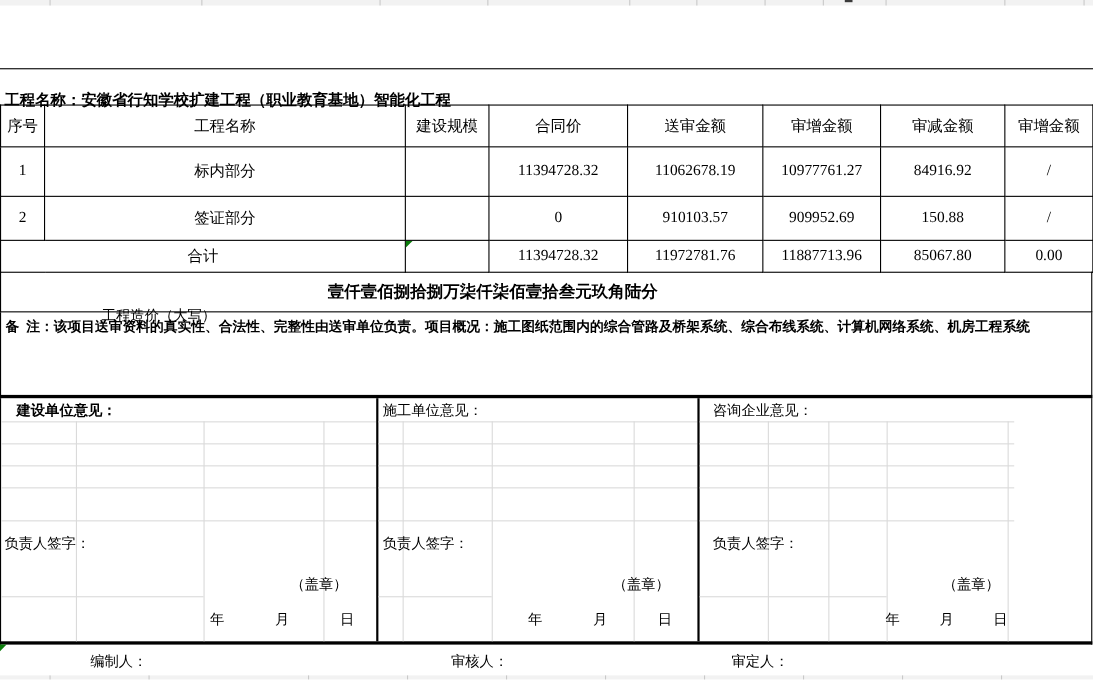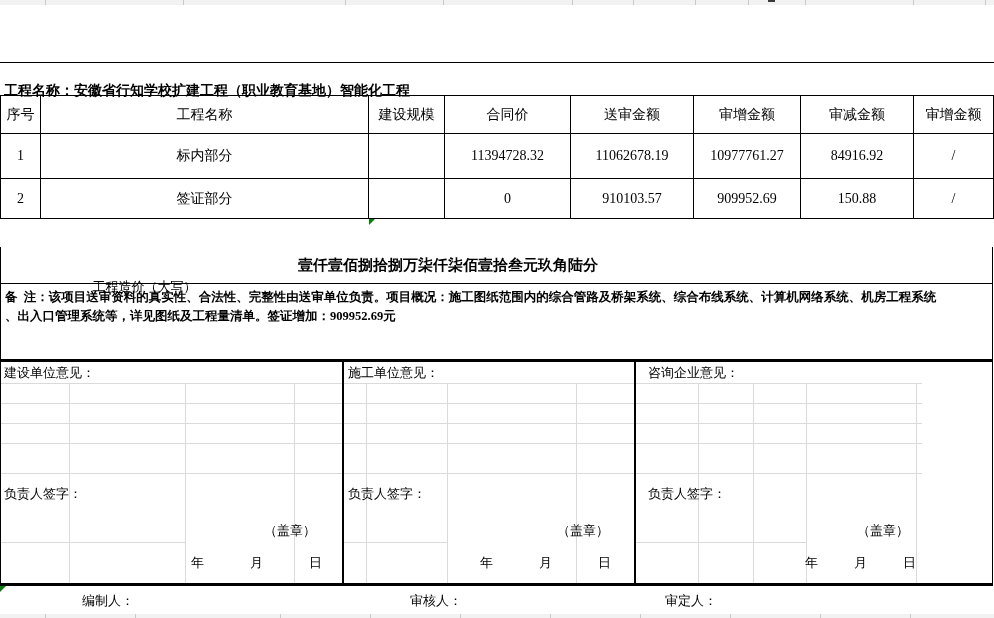--- a/index.html
+++ b/index.html
@@ -106,47 +106,55 @@
     <tr class="r-2">
       <td>2</td>
       <td>签证部分</td>
       <td></td>
       <td>0</td>
       <td>910103.57</td>
       <td>909952.69</td>
       <td>150.88</td>
       <td>/</td>
     </tr>
+    <tr class="r-total">
+      <td colspan="2">合计</td>
+      <td></td>
+      <td>11394728.32</td>
+      <td>11972781.76</td>
+      <td>11887713.96</td>
+      <td>85067.80</td>
+      <td>0.00</td>
+    </tr>
   </tbody>
     </table>
   <div class="tri" style="left:369px;top:219px;"></div>
 
   <div class="daxie">
     <div class="lbl">工程造价（大写）</div>
     <div class="val">壹仟壹佰捌拾捌万柒仟柒佰壹拾叁元玖角陆分</div>
   </div>
 
   <div class="remark">
     <div>备  注：该项目送审资料的真实性、合法性、完整性由送审单位负责。项目概况：施工图纸范围内的综合管路及桥架系统、综合布线系统、计算机网络系统、机房工程系统</div>
-    <div>、出入口管理系统等，详见图纸及工程量清单。签证增加：909952.69元</div>
   </div>
 
   <div class="opinions">
 
     <div class="op-col c1" style="left:0;width:341px;">
       <div class="gv" style="left:68px;"></div>
         <div class="gv" style="left:184px;"></div>
         <div class="gv" style="left:293px;"></div>
       <div class="gh" style="top:21px;"></div>
         <div class="gh" style="top:41px;"></div>
         <div class="gh" style="top:61px;"></div>
       <div class="gh" style="top:81px;"></div>
         <div class="gh" style="top:111px;"></div>
       <div class="gh partial" style="top:180px;width:184px;"></div>
-      <div class="op-label" style="left:3px;">建设单位意见：</div>
+      <div class="op-label" style="left:14px;font-weight:bold;">建设单位意见：</div>
       <div class="op-sign" style="left:3px;">负责人签字：</div>
       <div class="op-seal" style="right:26px;">（盖章）</div>
       <div class="op-date" style="right:20px;gap:46px;">
         <span>年</span>
         <span>月</span>
         <span>日</span>
       </div>
     </div>
 
     <div class="op-col c2" style="left:341px;width:292px;">

